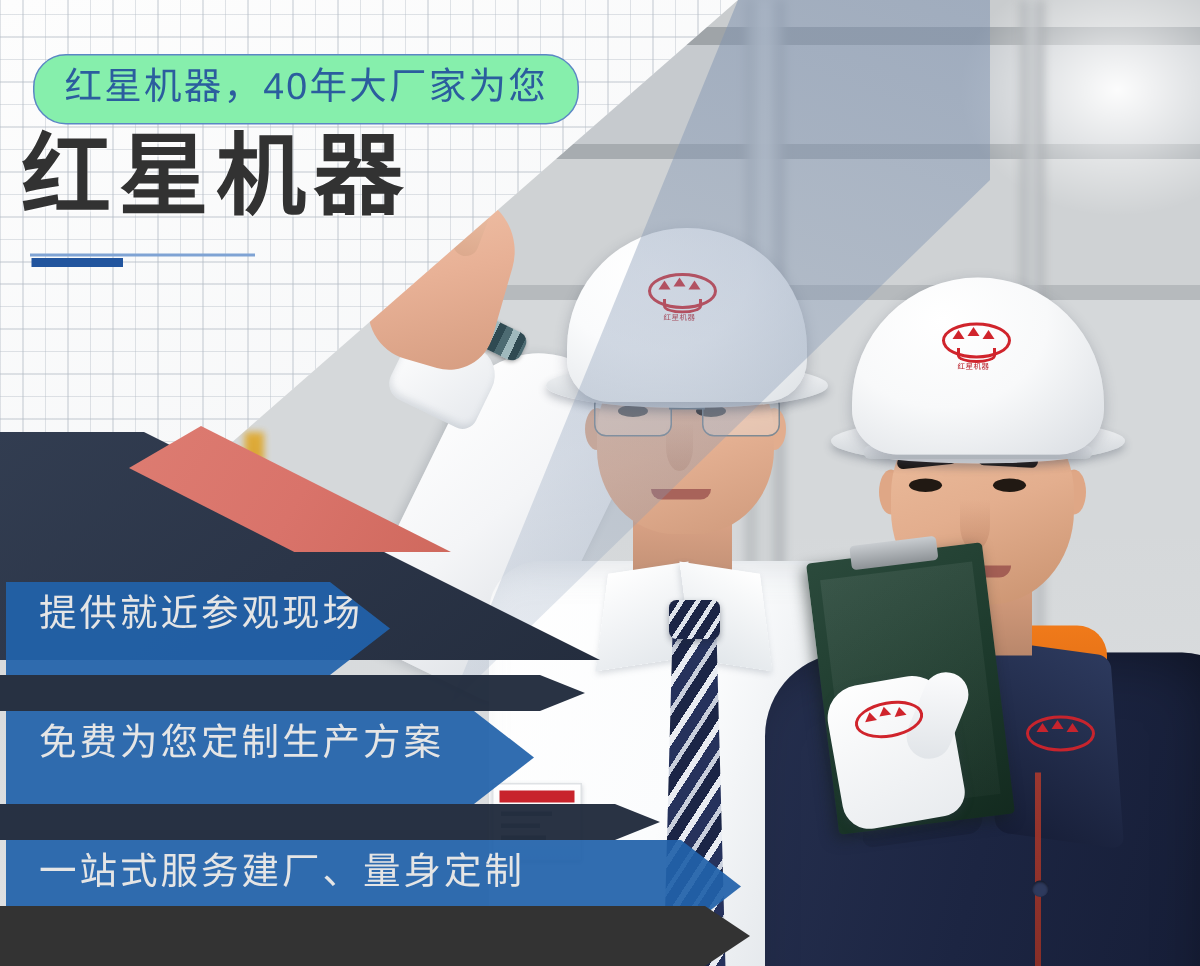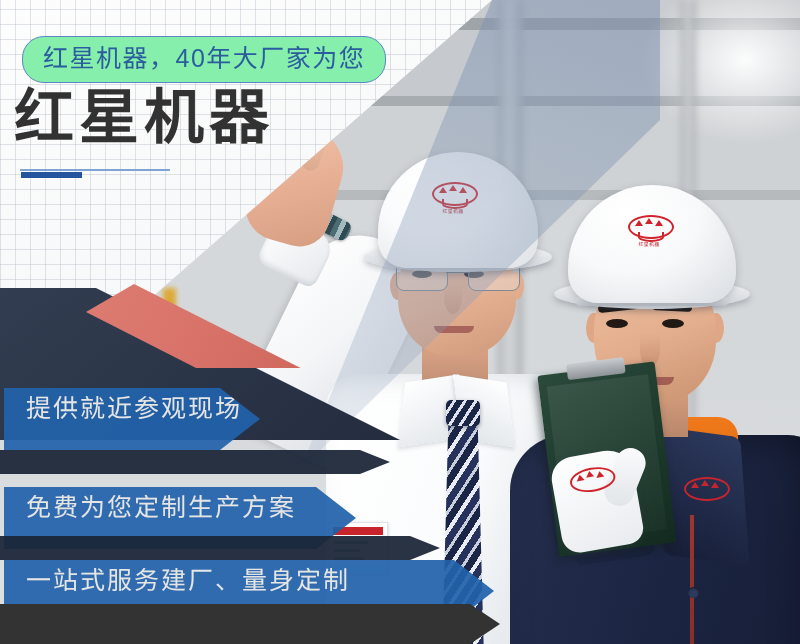--- a/index.html
+++ b/index.html
@@ -330,21 +330,21 @@
     white-space:nowrap;
   }
   .bar span{padding-left:22px;}
 
   .bar-blue{background:rgba(33,98,170,.93);}
   .bar-dark{background:rgba(28,38,56,.94);}
   .bar-gray{background:#333333;}
 
   .b1{top:388px;height:62px;width:256px;clip-path:polygon(0 0,216px 0,256px 31px,216px 62px,0 62px);}
   .d1{top:450px;height:24px;width:390px;clip-path:polygon(0 0,360px 0,390px 12px,360px 24px,0 24px);}
-  .b2{top:474px;height:78px;width:352px;clip-path:polygon(0 0,312px 0,352px 31px,312px 62px,0 62px);margin-top:13px;}
+  .b2{top:474px;height:78px;width:352px;clip-path:polygon(0 0,312px 0,352px 31px,312px 62px,0 62px);}
   .d2{top:536px;height:24px;width:440px;clip-path:polygon(0 0,410px 0,440px 12px,410px 24px,0 24px);}
   .b3{top:560px;height:62px;width:490px;clip-path:polygon(0 0,450px 0,490px 31px,450px 62px,0 62px);}
   .g1{top:604px;height:40px;width:500px;clip-path:polygon(0 0,470px 0,500px 20px,470px 40px,0 40px);}
 </style>
 </head>
 <body>
 
 <div class="stage">
 
   <div class="photo">

